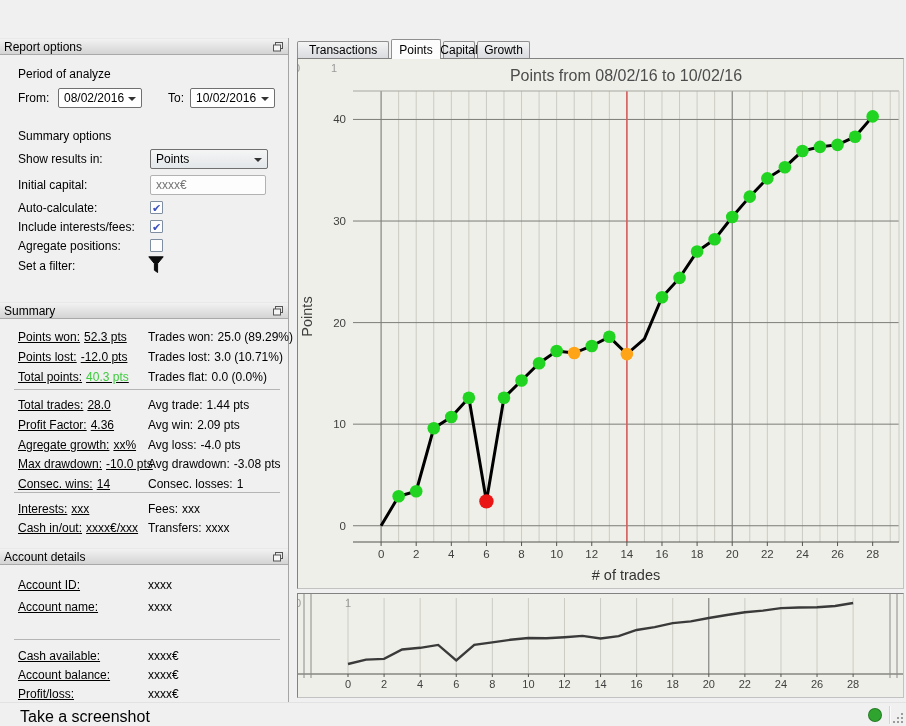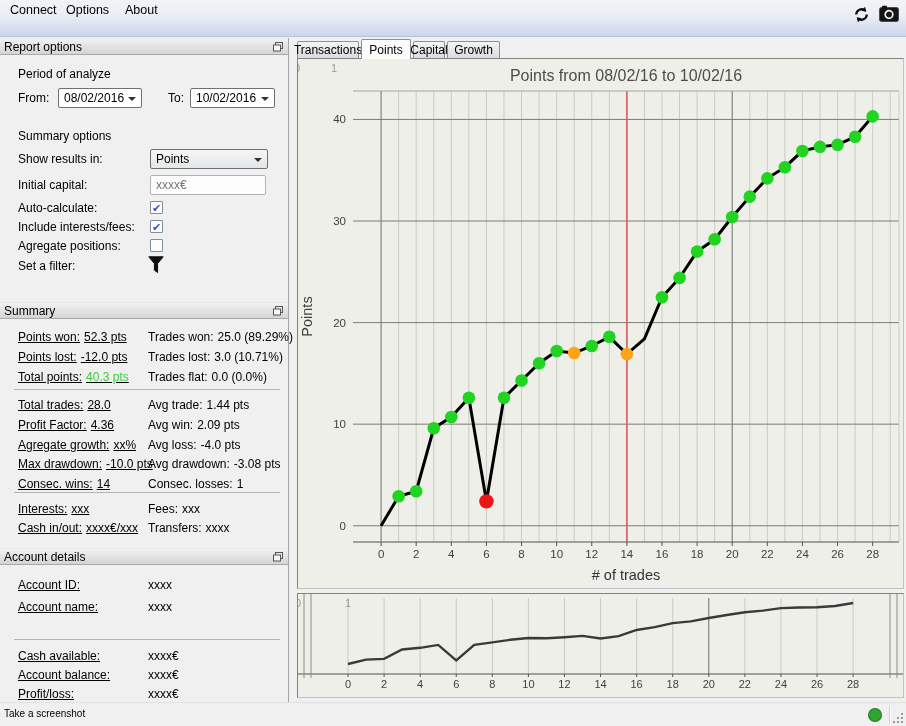--- a/index.html
+++ b/index.html
@@ -41,52 +41,30 @@
   .tab.active { height:20px; margin-bottom:-1px; background:#fcfcfc; position:relative; z-index:3; }
   .chart-frame { position:absolute; left:297px; top:58px; width:607px; height:531px; background:#efefe9;
                  border:1px solid; border-color:#828282 #c2c2c2 #c2c2c2 #828282; }
   .ov-frame { position:absolute; left:297px; top:593px; width:607px; height:105px; background:#efefe9;
               border:1px solid; border-color:#828282 #c2c2c2 #c2c2c2 #828282; }
   svg { display:block; }
   svg text { font-family:"Liberation Sans","DejaVu Sans",sans-serif; }
 
   
   .statusbar { position:absolute; left:0; top:702px; width:906px; height:24px; background:#f0f0f0; border-top:1px solid #e2e2e2; }
-  .status-text { position:absolute; left:4px; top:5px; font-size:10px; }
+  .status-text { position:absolute; left:20px; top:5px; font-size:16px; }
   .status-dot { position:absolute; right:24px; top:5px; width:14px; height:14px; border-radius:50%; border:1px solid rgba(0,0,0,0.25); }
   .status-sep { position:absolute; right:16px; top:3px; bottom:2px; width:1px; background:#d4d4d4; box-shadow:1px 0 0 #fafafa; }
   .grip { position:absolute; right:2px; bottom:2px; }
 </style>
 </head>
 <body>
 
 <div class="app">
 
-  <div class="topbar">
-    <div class="menu-item" style="left:4px">Connect</div>
-    <div class="menu-item" style="left:60px">Options</div>
-    <div class="menu-item" style="left:119px">About</div>
-    <div class="topbar-icons">
-      <div class="icon-btn">
-        <svg width="19" height="19" viewBox="0 0 18 18">
-          <path d="M4 9a5 5 0 0 1 8.5-3.5" fill="none" stroke="#0d0d0d" stroke-width="2.1"></path>
-          <polygon points="12.4,1.6 13.6,6.4 8.8,5.4" fill="#0d0d0d"></polygon>
-          <path d="M14 9a5 5 0 0 1-8.5 3.5" fill="none" stroke="#0d0d0d" stroke-width="2.1"></path>
-          <polygon points="5.6,16.4 4.4,11.6 9.2,12.6" fill="#0d0d0d"></polygon>
-        </svg>
-      </div>
-      <div class="icon-btn">
-        <svg width="20" height="18" viewBox="0 0 20 18">
-          <rect x="0.5" y="2.5" width="19" height="14" rx="2" fill="#141414" stroke="#4c4c4c"></rect>
-          <rect x="3" y="0.8" width="5" height="3" rx="0.5" fill="#141414"></rect>
-          <circle cx="10" cy="9.5" r="3.8" fill="none" stroke="#f2f2f2" stroke-width="1.7"></circle>
-        </svg>
-      </div>
-    </div>
-  </div>
 
   <div class="left-panel">
 
     <div class="section-header" style="top:0">
       <span>Report options</span>
       <span class="float-ic">
         <svg width="10" height="10" viewBox="0 0 10 10">
             <rect x="2.5" y="0.5" width="7" height="6" fill="#e9e9e9" stroke="#555"></rect>
             <rect x="0.5" y="3" width="7" height="6" fill="#f5f5f5" stroke="#555"></rect>
           </svg>
@@ -219,21 +197,21 @@
       <span>Account balance:</span>
       <span class="c2">xxxx€</span>
     </div>
     <div class="srow" style="top:649px">
       <span>Profit/loss:</span>
       <span class="c2">xxxx€</span>
     </div>
   </div>
 
   <div class="tabbar">
-    <div class="tab" style="width:62px">Transactions</div>
+    <div class="tab" style="width:92px">Transactions</div>
     <div class="tab active" style="width:50px">Points</div>
     <div class="tab" style="width:32px">Capital</div>
     <div class="tab" style="width:53px">Growth</div>
   </div>
 
   <div class="chart-frame">
     <svg viewBox="0 0 605 529" width="605" height="529">
         <line x1="83.09003215434083" y1="32" x2="83.09003215434083" y2="483" stroke="#6e6e6e" stroke-width="1"></line>
         <line x1="100.64630225080386" y1="32" x2="100.64630225080386" y2="483" stroke="#cbcbc4" stroke-width="1"></line>
         <line x1="118.20257234726688" y1="32" x2="118.20257234726688" y2="483" stroke="#cbcbc4" stroke-width="1"></line>

